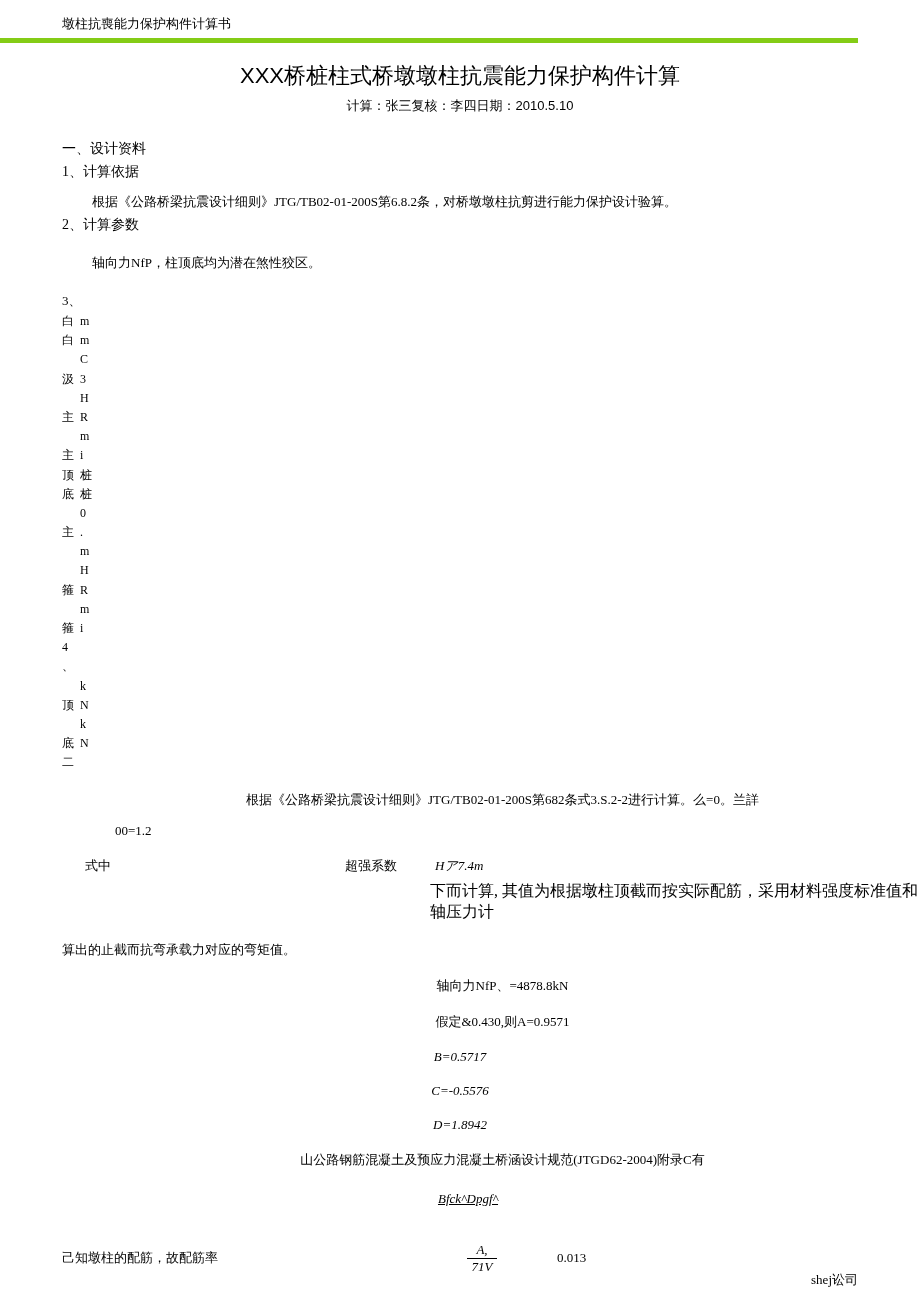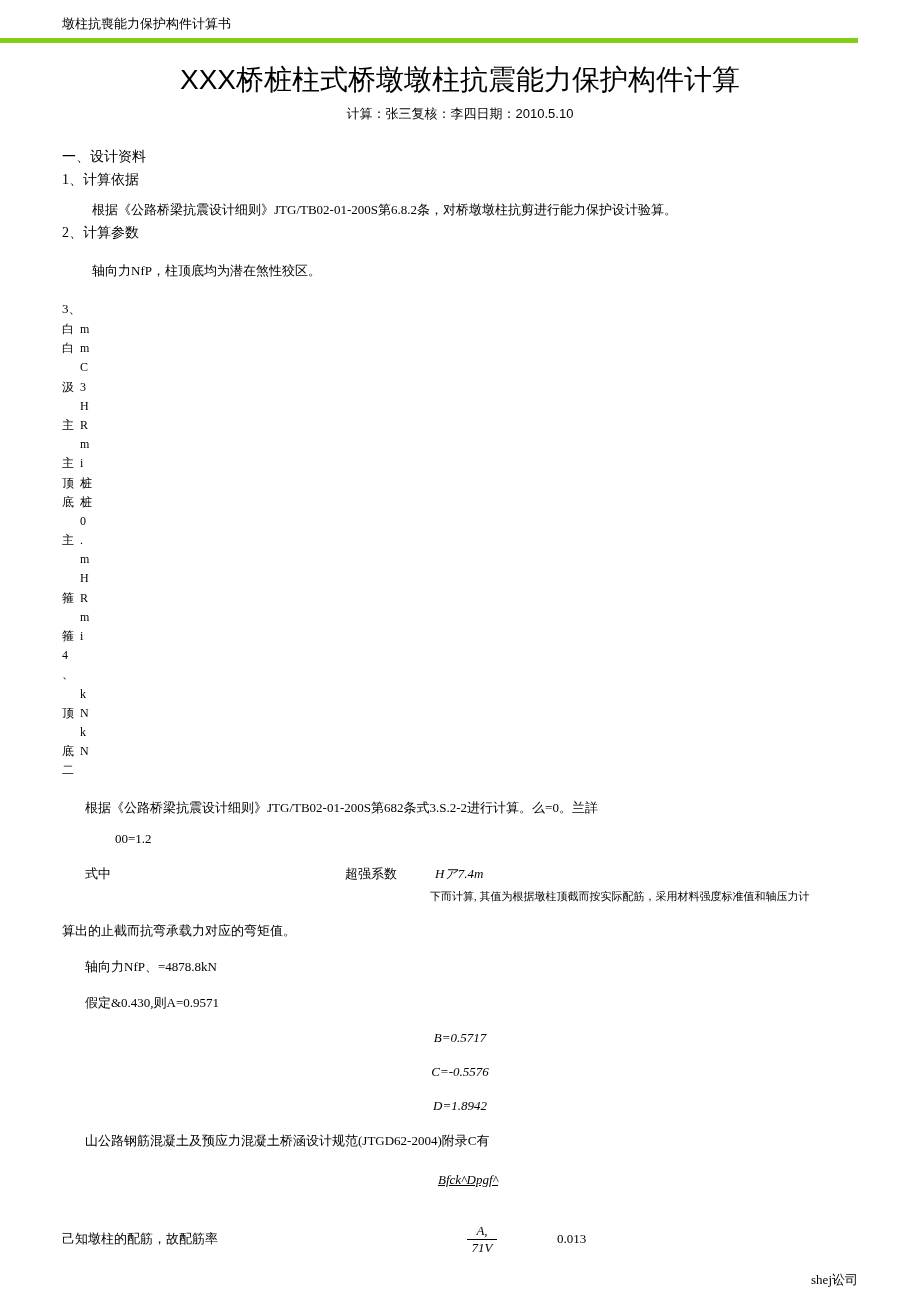--- a/index.html
+++ b/index.html
@@ -14,21 +14,21 @@
       padding: 0;
     }
     .header-bar {
       border-bottom: 5px solid #84cc16;
       padding: 15px 0 5px 62px;
       margin: 0 62px 0 0;
       font-size: 13px;
     }
     .title {
       text-align: center;
-      font-size: 28px;
+      font-size: 22px;
       font-weight: normal;
       margin-top: 18px;
       font-family: "Microsoft YaHei", sans-serif;
     }
     .subtitle {
       text-align: center;
       font-size: 13px;
       margin-top: 6px;
       font-family: "Microsoft YaHei", sans-serif;
     }
@@ -38,32 +38,32 @@
     .indent-2 { margin: 20px 0 0 92px; font-size: 13px; }
     .section-3 { margin: 20px 0 0 62px; font-size: 13px; }
     .param-table {
       margin: 2px 0 0 62px;
       font-size: 12px;
       line-height: 1.6;
     }
     .param-row { display: flex; }
     .param-c1 { width: 18px; }
     .param-c2 { width: 20px; }
-    .body-text { margin: 18px 0 0 85px; font-size: 13px; }
+    .body-text { margin: 18px 0 0 85px; font-size: 13px; text-align: center; }
     .body-text-2 { margin: 14px 0 0 115px; font-size: 13px; }
     .flex-line {
       margin: 18px 0 0 85px;
       font-size: 13px;
       display: flex;
     }
     .flex-line .l1 { width: 260px; }
     .flex-line .l2 { width: 90px; }
     .flex-line .l3 {}
     .ital { font-style: italic; }
-    .desc-under { margin: 6px 0 0 430px; font-size: 11px; }
+    .desc-under { margin: 6px 0 0 430px; font-size: 16px; }
     .body-text-left { margin: 18px 0 0 62px; font-size: 13px; }
     .center-eq {
       text-align: center;
       font-size: 13px;
       margin-top: 18px;
       font-style: italic;
     }
     .center-eq-u {
       text-align: center;
       font-size: 13px;

